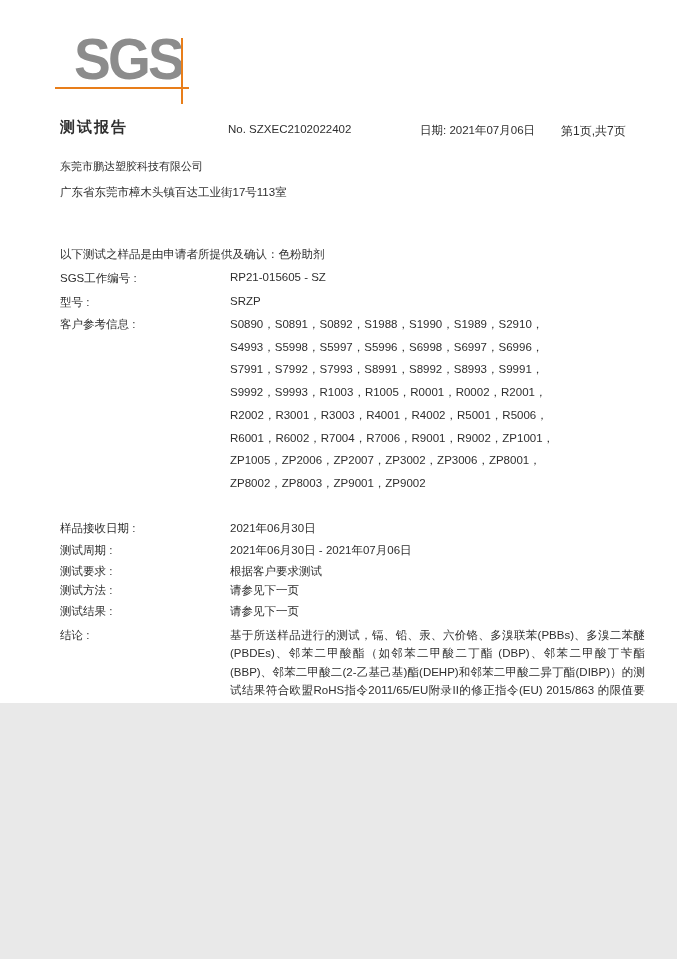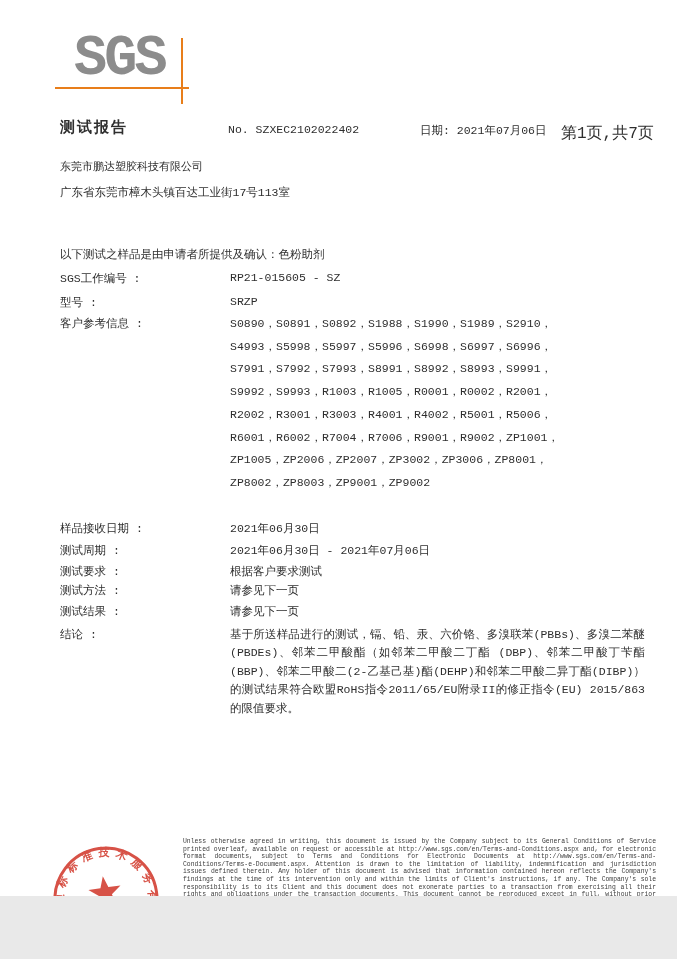--- a/index.html
+++ b/index.html
@@ -1,30 +1,30 @@
 <!DOCTYPE html>
 <html><head>
 <meta charset="utf-8">
 <style>
   html,body{margin:0;padding:0;background:#e9e9e9;}
-  .page{position:relative;width:677px;height:896px;background:#ffffff;margin:0 auto;
-        font-family:Liberation Mono, monospace;color:#2e2e2e;overflow:hidden;}
+  .page{position:relative;width:677px;height:703px;background:#ffffff;margin:0 auto;
+        font-family:Liberation Sans, sans-serif;color:#2e2e2e;overflow:hidden;}
   .abs{position:absolute;}
 
   
   .logo-text{left:74px;top:30px;font-size:58px;line-height:1;font-weight:bold;color:#8c8c8c;
              letter-spacing:-3px;transform:scaleX(.95);transform-origin:left top;}
   .logo-hline{left:55px;top:87px;width:134px;height:2px;background:#e87e1a;}
   .logo-vline{left:181px;top:38px;width:2px;height:66px;background:#e87e1a;}
 
   
   .doc-title{left:60px;top:118px;font-size:15px;font-weight:bold;letter-spacing:2px;}
   .report-no{left:228px;top:123px;font-size:11.5px;}
   .hdr-date{left:420px;top:123px;font-size:11.5px;}
-  .page-info{left:561px;top:123px;font-size:16px;}
+  .page-info{left:561px;top:123px;font-size:12px;}
 
   .company{left:60px;top:159px;font-size:11px;}
   .caddress{left:60px;top:185px;font-size:11.5px;}
   .intro{left:60px;top:247px;font-size:11.5px;}
 
   .row{position:absolute;left:60px;width:585px;display:flex;font-size:11.5px;}
   .row .lbl{flex:0 0 170px;width:170px;}
   .row .val{flex:1;}
   .row--ref .lbl,.row--ref .val div{line-height:22.7px;}
   .row--conc .lbl,.row--conc .val{line-height:18.4px;}

